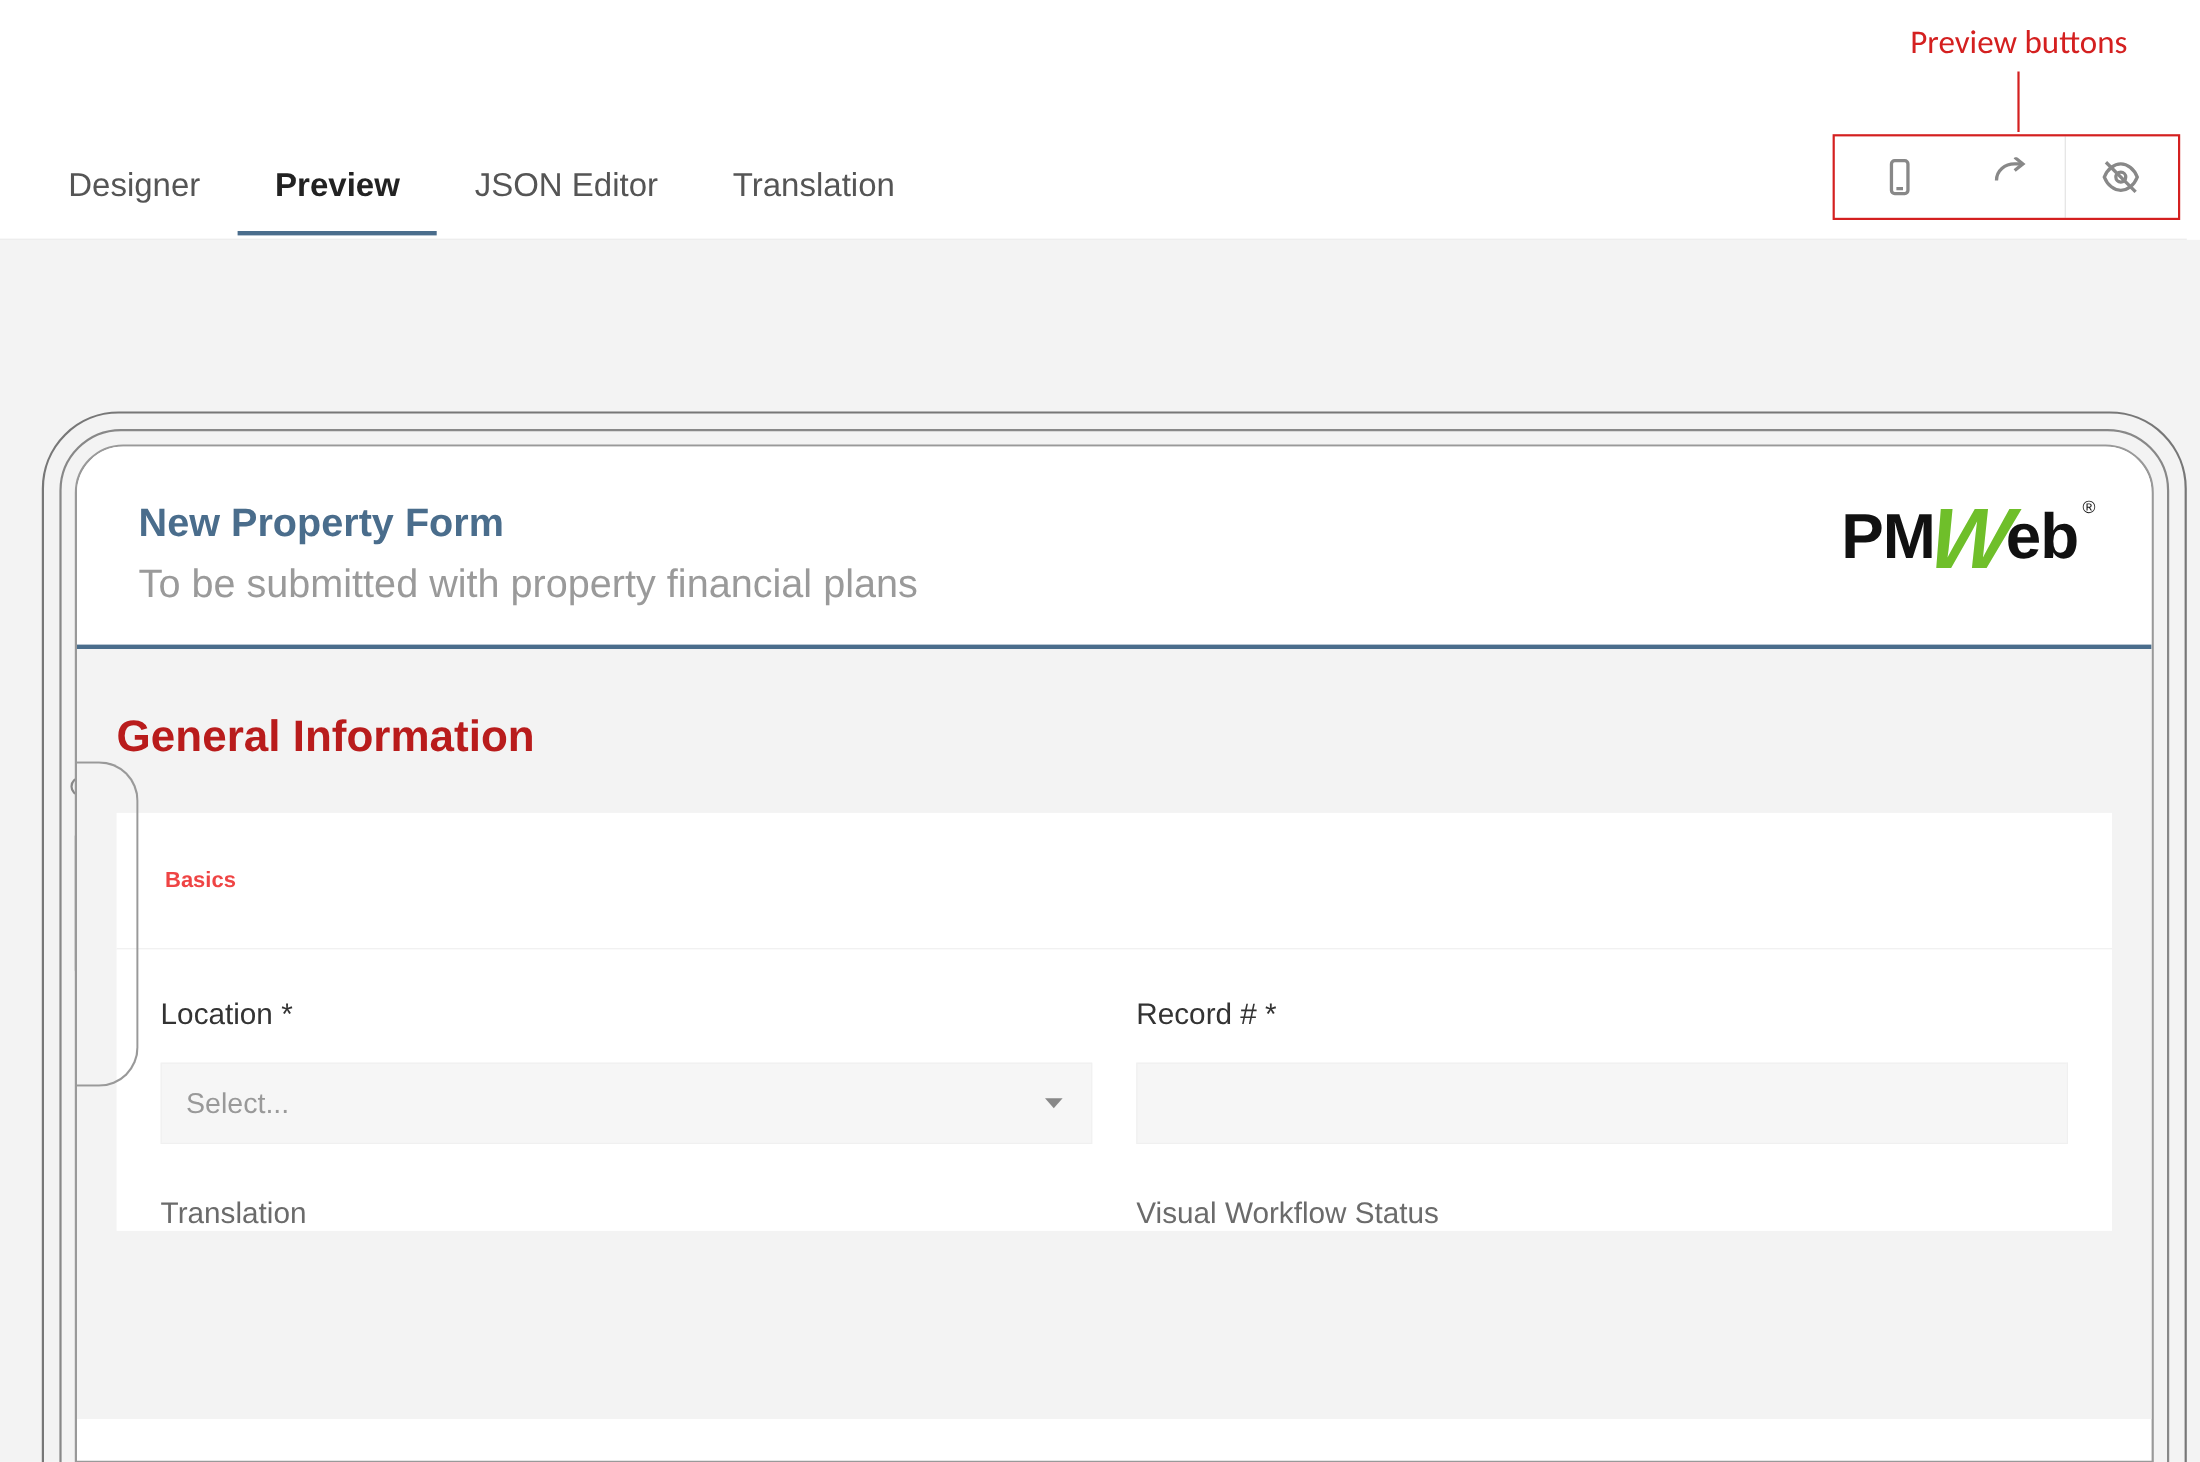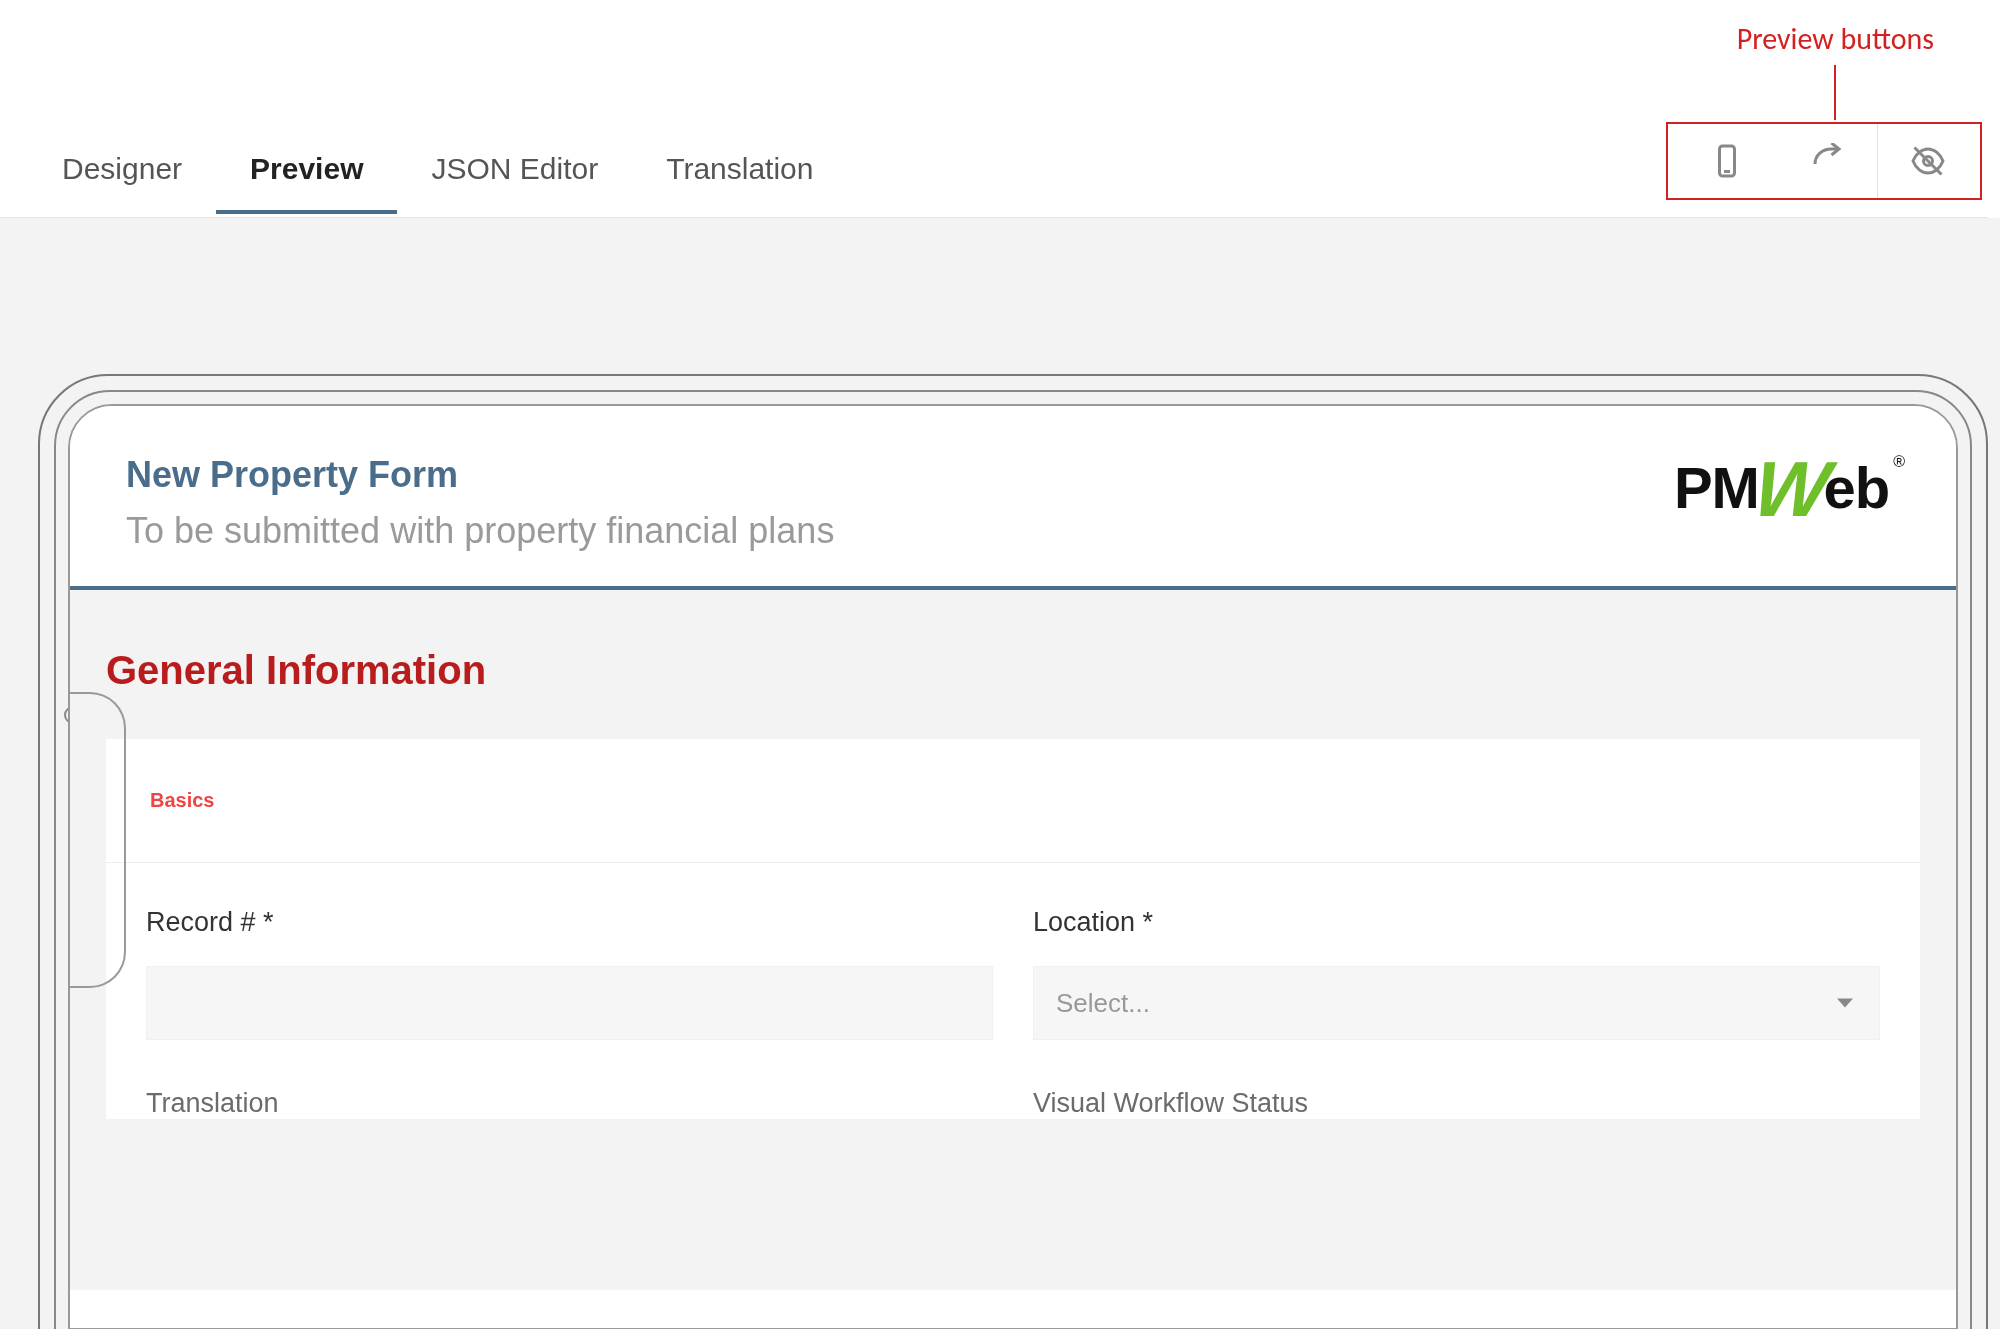--- a/index.html
+++ b/index.html
@@ -346,32 +346,32 @@
         </div>
 
         <div class="form-body">
           <div class="section-title">General Information</div>
 
           <div class="panel">
             <div class="panel-header">Basics</div>
 
             <div class="panel-body">
               <div class="field">
-                <span class="field-label">Record # *</span>
-                <div class="textinput">
-                  <span></span>
-                </div>
-              </div>
-              <div class="field">
                 <span class="field-label">Location *</span>
                 <div class="select">
                   <span>Select...</span>
                   <span class="caret"></span>
                 </div>
               </div>
+              <div class="field">
+                <span class="field-label">Record # *</span>
+                <div class="textinput">
+                  <span></span>
+                </div>
+              </div>
             </div>
 
             <div class="cutoff-row">
               <div>Translation</div>
               <div>Visual Workflow Status</div>
             </div>
           </div>
         </div>
 
       </div>

